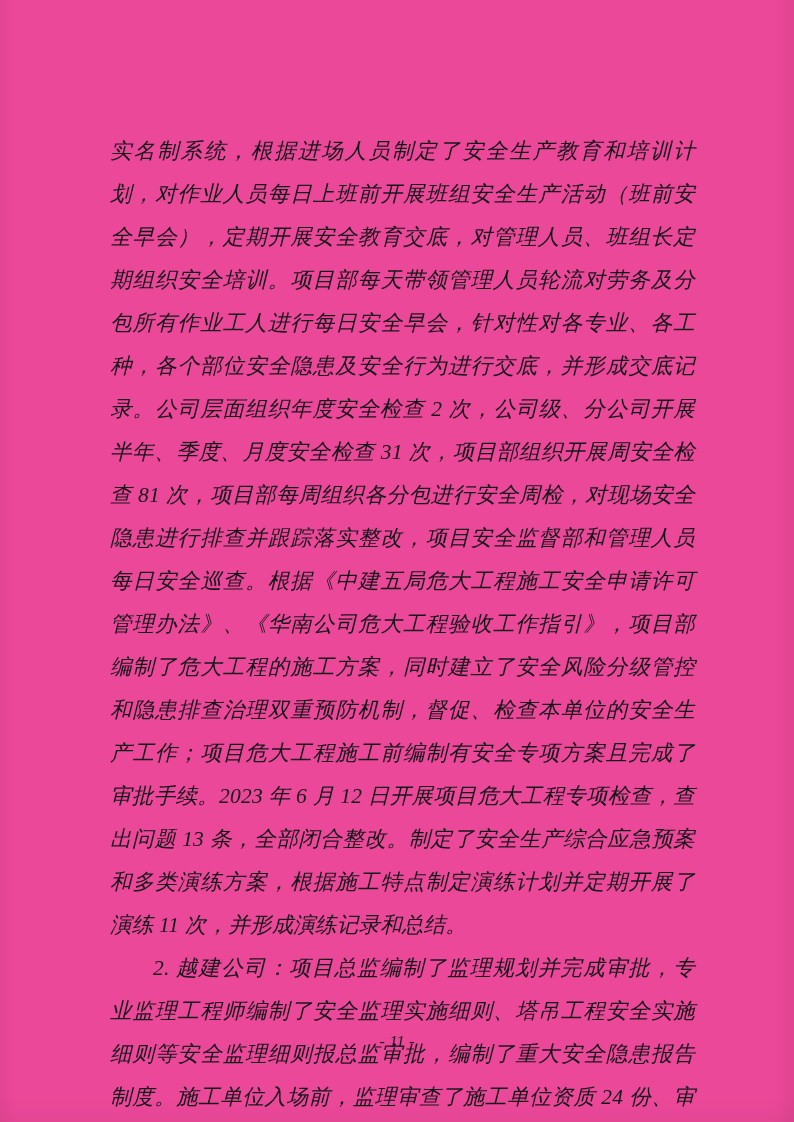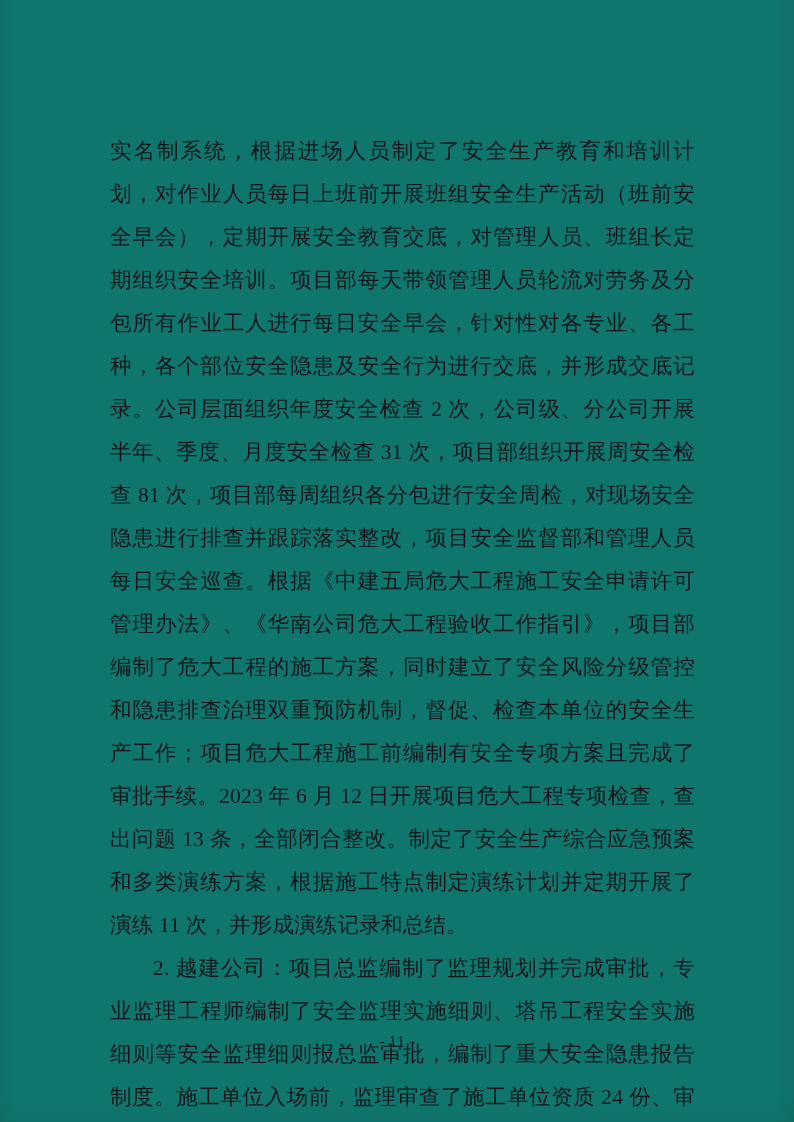--- a/index.html
+++ b/index.html
@@ -4,23 +4,24 @@
 <style>
   html, body {
     margin: 0;
     padding: 0;
     background: #ffffff;
   }
   .page {
     position: relative;
     width: 794px;
     height: 1122px;
-    background: #0f766e;
+    background: #ec4899;
     overflow: hidden;
     font-family: "Liberation Serif", "DejaVu Serif", serif;
+    font-style: italic;
   }
   
   .scan-edge-left {
     position: absolute;
     left: 0; top: 0;
     width: 16px; height: 100%;
     background: linear-gradient(to right, rgba(0,0,0,0.045), rgba(0,0,0,0));
     pointer-events: none;
   }
   .scan-edge-right {

